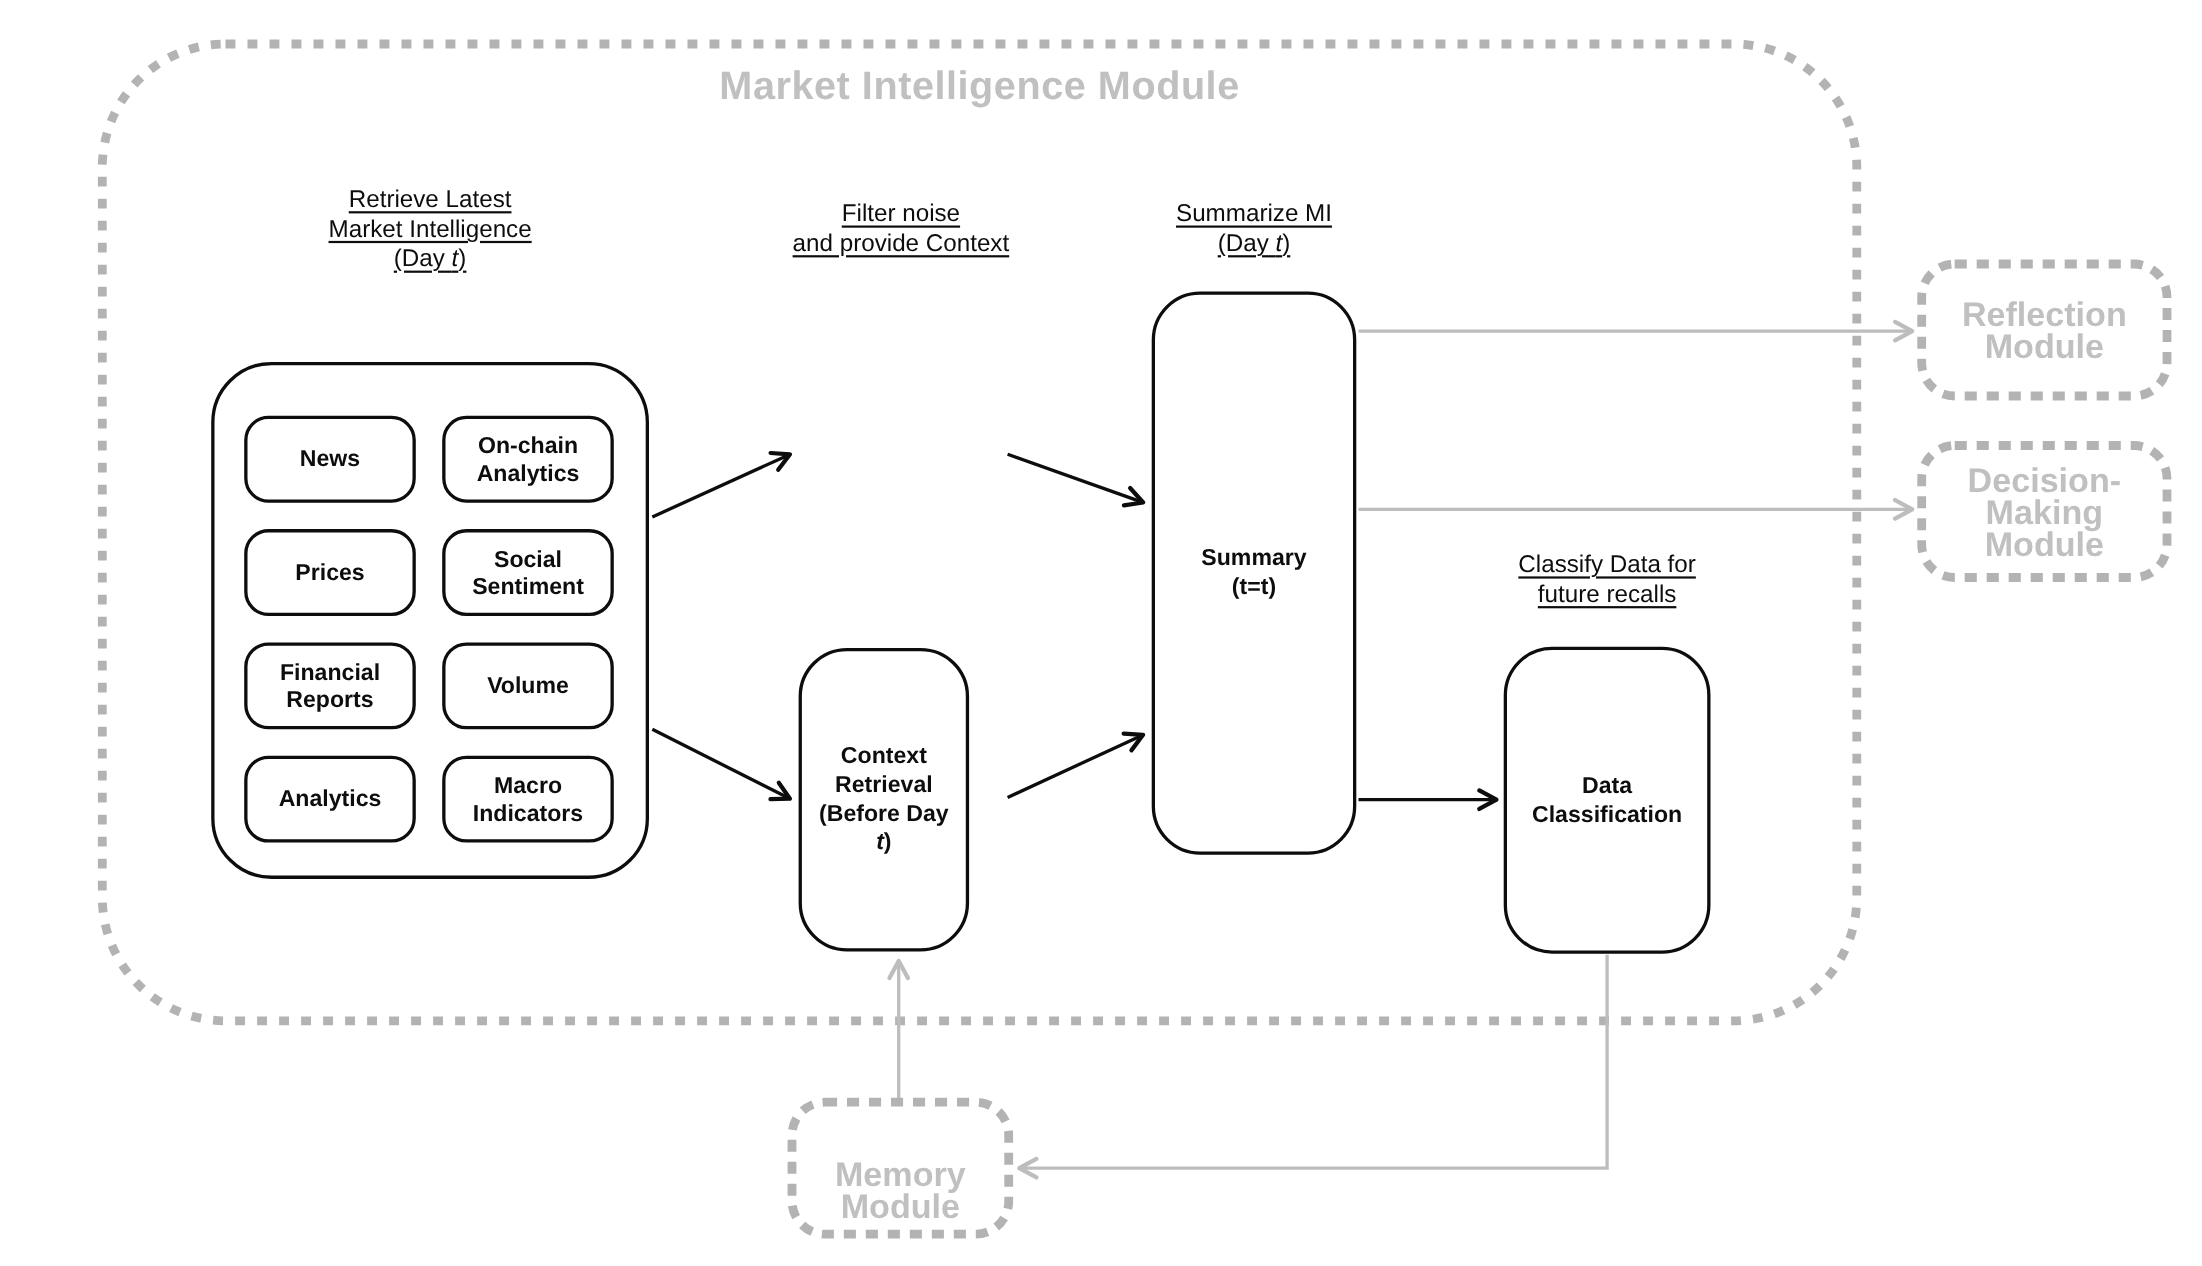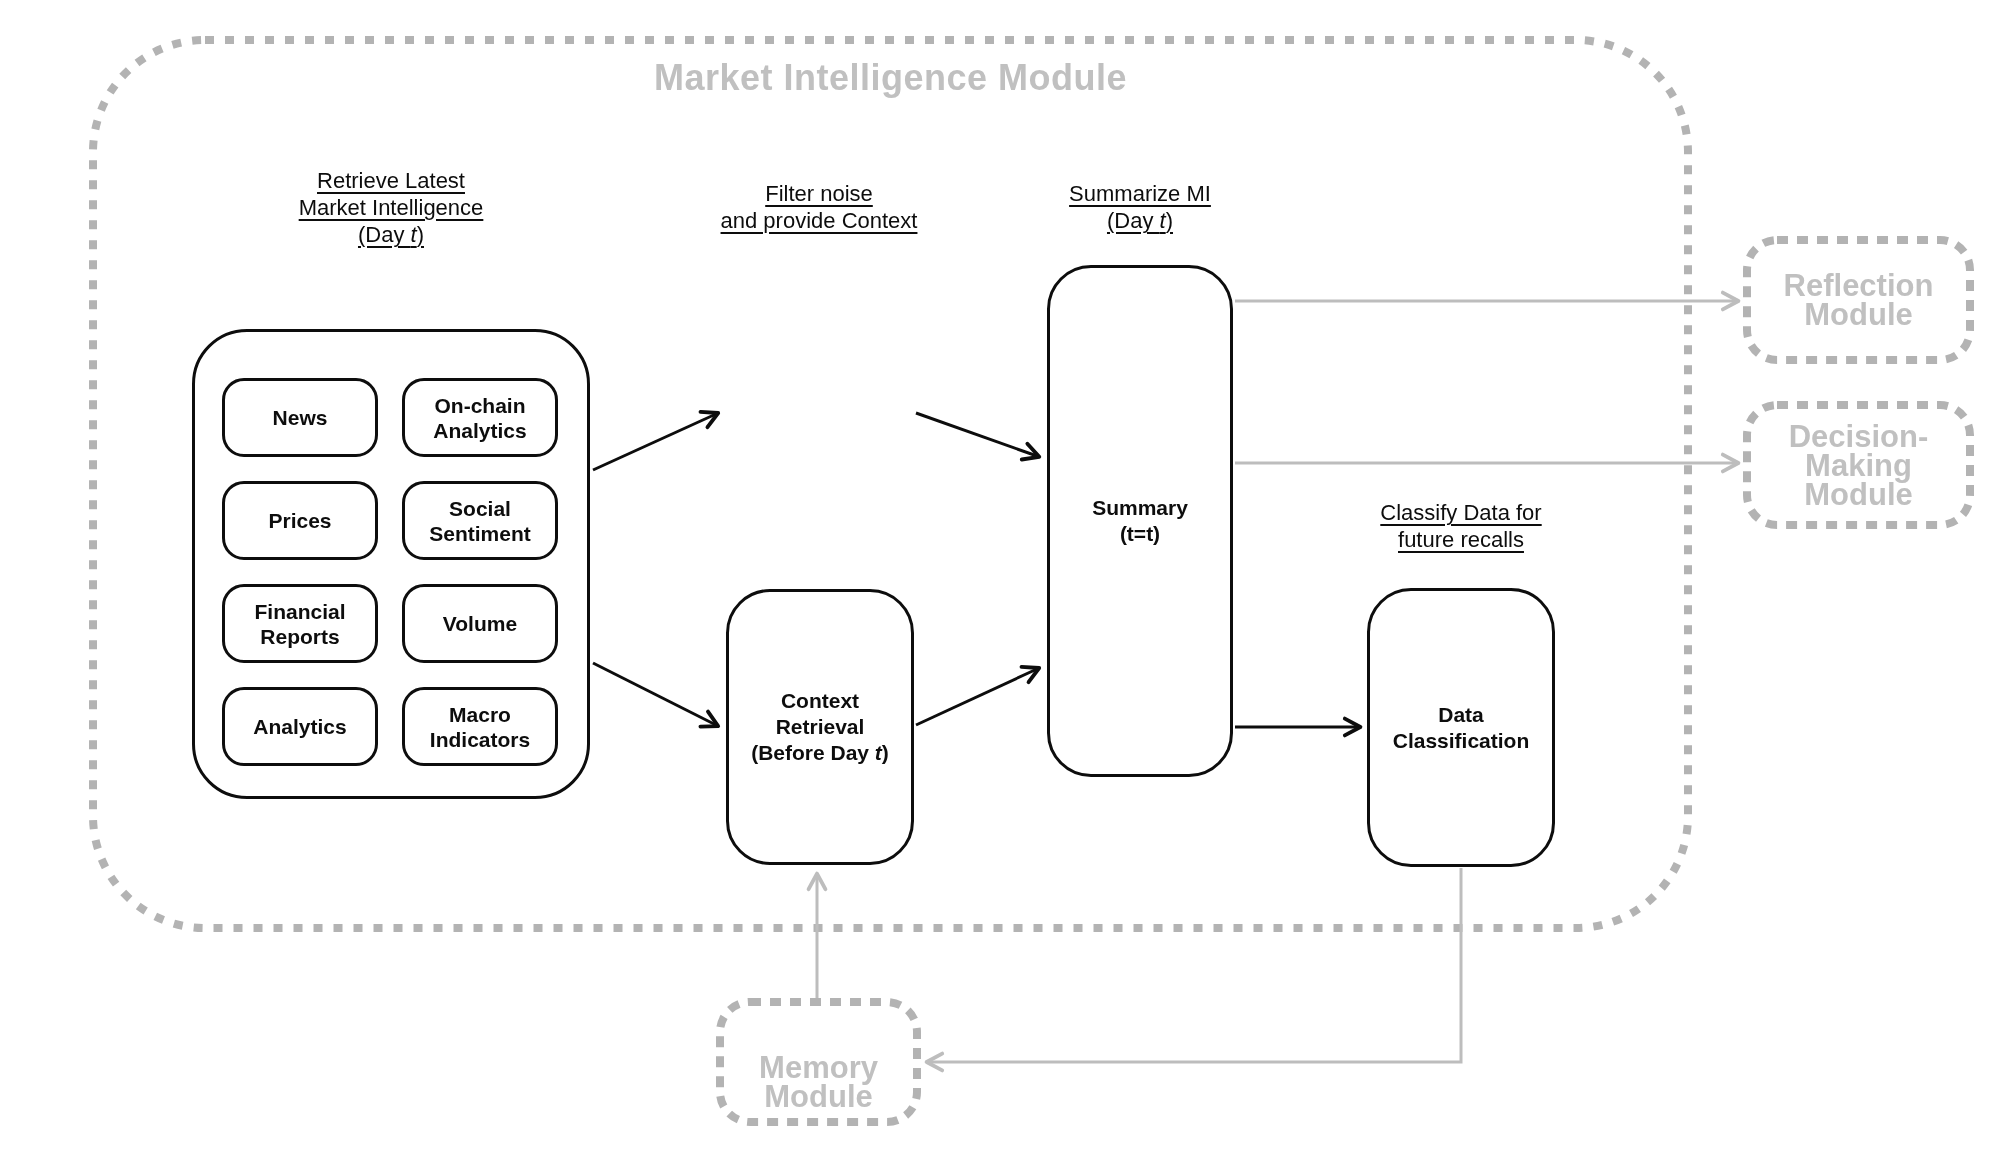--- a/index.html
+++ b/index.html
@@ -125,21 +125,21 @@
     <div class="source">On-chain Analytics</div>
     <div class="source">Prices</div>
     <div class="source">Social Sentiment</div>
     <div class="source">Financial Reports</div>
     <div class="source">Volume</div>
     <div class="source">Analytics</div>
     <div class="source">Macro Indicators</div>
   </div>
 
 
-  <div class="node" style="left:726px; top:589px; width:188px; height:276px; border-radius:44px;">
+  <div class="node" style="left:726px; top:589px; width:155px; height:276px; border-radius:44px;">
     <span class="line">Context</span>
     <span class="line">Retrieval</span>
     <span class="line">(Before Day <em>t</em>)</span>
   </div>
 
   <div class="node" style="left:1047px; top:265px; width:186px; height:512px; border-radius:44px;">
     <span class="line">Summary</span>
     <span class="line">(t=t)</span>
   </div>
 

